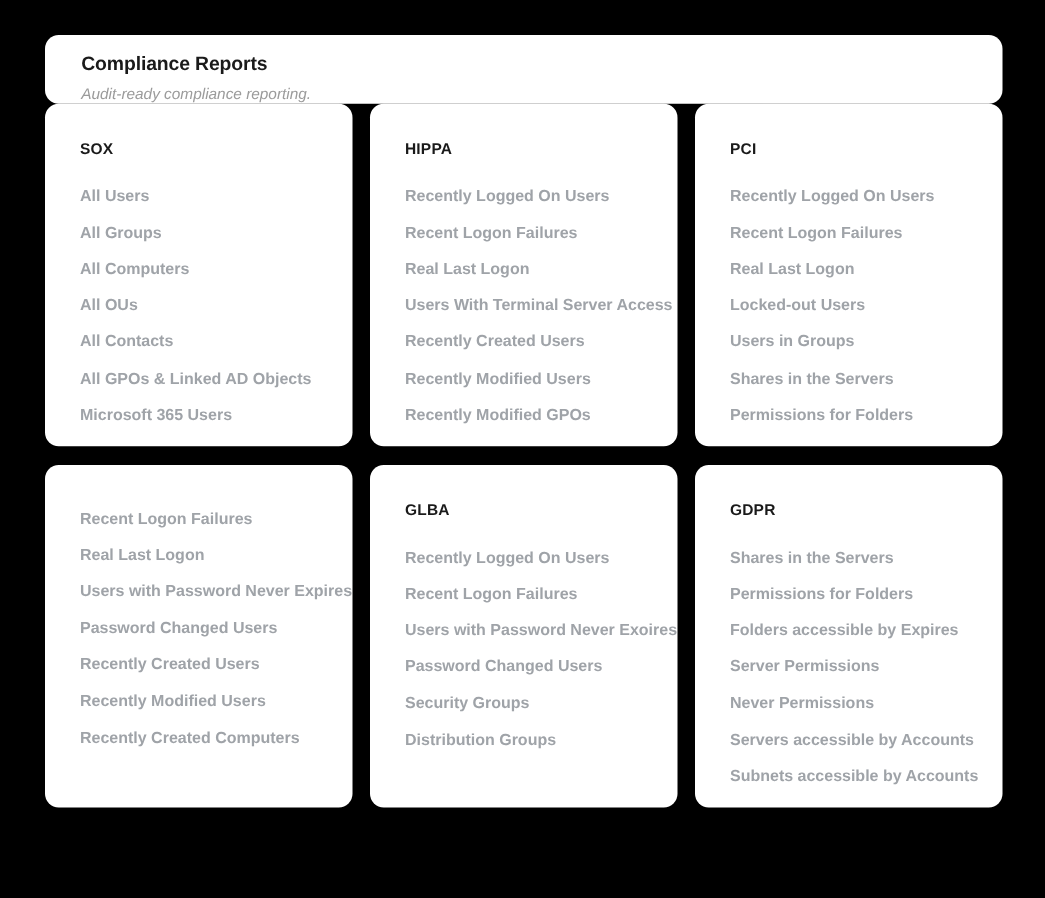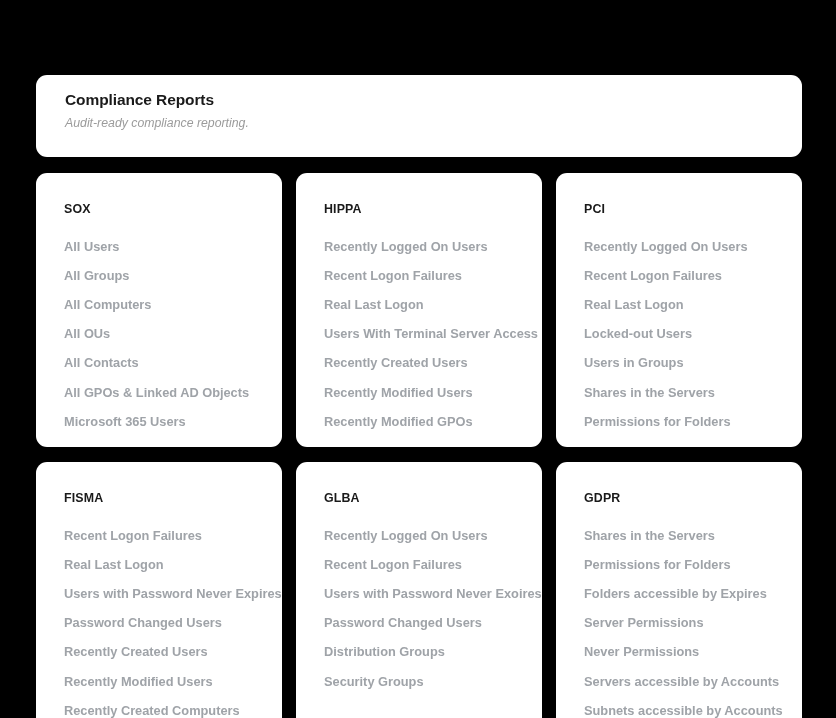--- a/index.html
+++ b/index.html
@@ -19,27 +19,26 @@
     background: #000000;
     padding: 28px 34px 42px 36px;
     display: flex;
     flex-direction: column;
   }
 
   
   .header-card {
     background: #ffffff;
     border-radius: 11px;
-    height: 82px;
+    height: 55px;
     padding: 14px 24px 0 29px;
     display: flex;
     flex-direction: column;
-    justify-content: flex-start;
+    justify-content: center;
     flex: none;
-    margin-top: 47px;
   }
 
   .header-title {
     font-size: 15.5px;
     font-weight: 700;
     color: #1a1a1a;
     letter-spacing: -0.1px;
     line-height: 22px;
   }
 
@@ -47,21 +46,20 @@
     font-size: 12.3px;
     font-weight: 400;
     color: #9b9b9b;
     line-height: 20px;
     margin-top: 2px;
     font-style: italic;
   }
 
   
   .grid {
-    margin-top: 16px;
     display: grid;
     grid-template-columns: repeat(3, 1fr);
     grid-template-rows: repeat(2, 274px);
     column-gap: 14px;
     row-gap: 15px;
     flex: none;
   }
 
   .report-card {
     background: #ffffff;
@@ -134,40 +132,39 @@
           <li>Recently Logged On Users</li>
           <li>Recent Logon Failures</li>
           <li>Real Last Logon</li>
           <li>Locked-out Users</li>
           <li>Users in Groups</li>
           <li>Shares in the Servers</li>
           <li>Permissions for Folders</li>
         </ul>
       </div>
       <div class="report-card">
-        <div class="card-title">FISMA</div>
         <ul class="card-list">
           <li>Recent Logon Failures</li>
           <li>Real Last Logon</li>
           <li>Users with Password Never Expires</li>
           <li>Password Changed Users</li>
           <li>Recently Created Users</li>
           <li>Recently Modified Users</li>
           <li>Recently Created Computers</li>
         </ul>
       </div>
       <div class="report-card">
         <div class="card-title">GLBA</div>
         <ul class="card-list">
           <li>Recently Logged On Users</li>
           <li>Recent Logon Failures</li>
           <li>Users with Password Never Exoires</li>
           <li>Password Changed Users</li>
+          <li>Security Groups</li>
           <li>Distribution Groups</li>
-          <li>Security Groups</li>
         </ul>
       </div>
       <div class="report-card">
         <div class="card-title">GDPR</div>
         <ul class="card-list">
           <li>Shares in the Servers</li>
           <li>Permissions for Folders</li>
           <li>Folders accessible by Expires</li>
           <li>Server Permissions</li>
           <li>Never Permissions</li>

